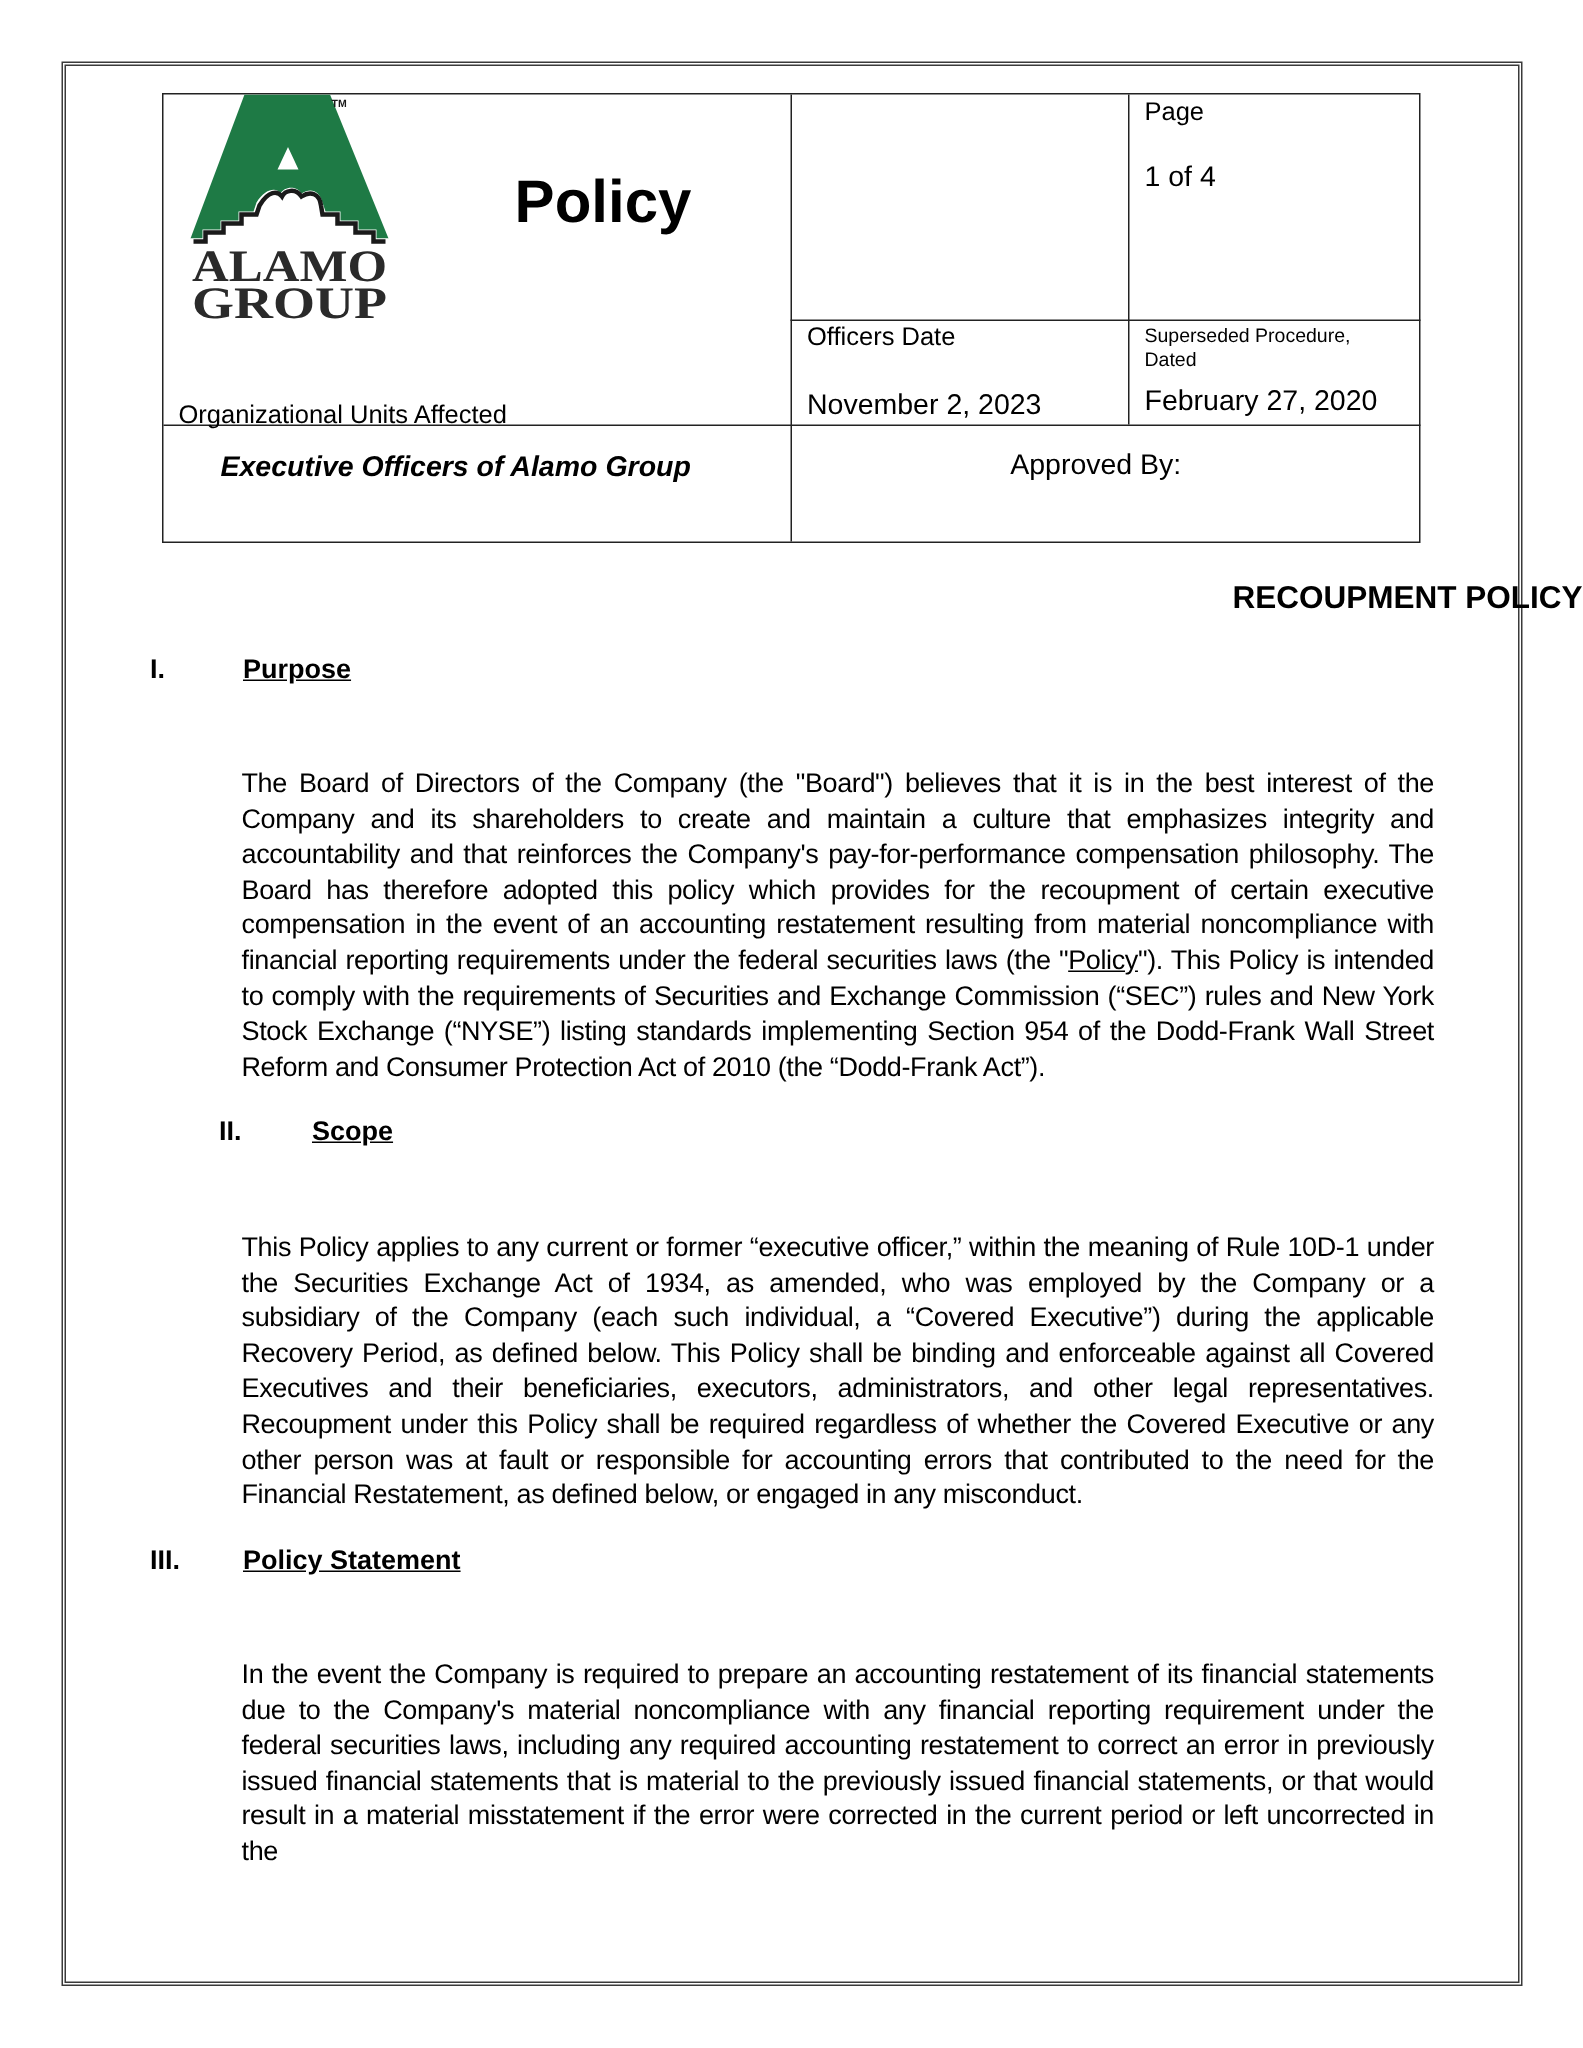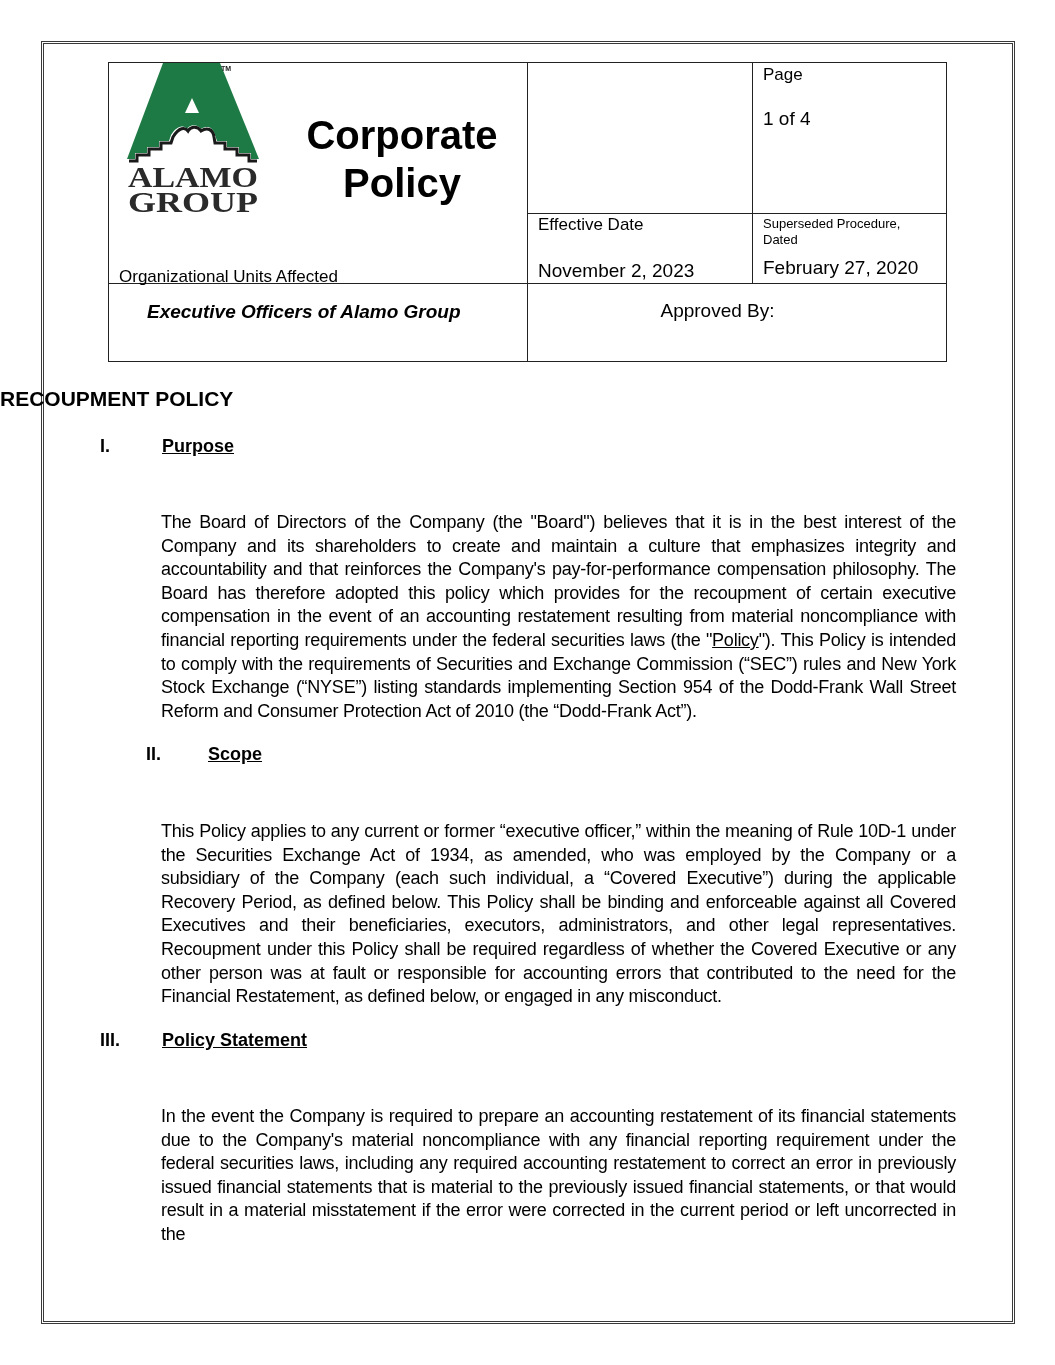--- a/index.html
+++ b/index.html
@@ -17,21 +17,21 @@
   .cell { position: absolute; }
   .lbl { font-size: 17px; }
   .small { font-size: 13px; line-height: 16px; }
 
   .logo-cell { left: 0; top: 0; width: 418px; height: 220px; }
   .logo { position: absolute; left: 16px; top: 0px; width: 136px; height: 150px; }
   .corp-title {
     position: absolute; left: 188px; top: 48px; width: 210px;
     text-align: center; font-weight: bold; font-size: 40px; line-height: 48px;
   }
-  .doc-title { position: absolute; left: 0; top: 387px; width: 1055px; text-align: left; font-size: 21px; font-weight: bold; }
+  .doc-title { position: absolute; left: 0; top: 387px; width: 1055px; text-align: right; font-size: 21px; font-weight: bold; }
   .sec-h { position: absolute; left: 100px; font-size: 18px; font-weight: bold; text-decoration: underline; }
   .sec-h .num { display: inline-block; width: 62px; }
   .para {
     position: absolute; left: 161px; width: 795px;
     font-size: 18px; line-height: 23.6px; text-align: justify;
     font-family: "Liberation Sans Narrow", "Liberation Sans", sans-serif;
     letter-spacing: -0.25px;
     margin-top: 28px;
   }
   .para u { text-decoration: underline; }
@@ -55,48 +55,47 @@
 
       <polygon points="67,35 74,50 60,50" fill="#ffffff"></polygon>
 
       <path d="M2,96 L10,96 L10,90 L22,90 L22,84 L34,84 L34,78 L44,78 L46,72 C52,62 60,62 62,66 C64,62 72,60 76,66 C82,62 88,64 90,72 L92,78 L102,78 L102,84 L114,84 L114,90 L126,90 L126,96 L134,96 L136,100 L0,100 Z" fill="#ffffff"></path>
       <path d="M4,98 L12,98 L12,92 L24,92 L24,86 L36,86 L36,80 L46,80 L48,74 C54,64 60,64 63,68 C65,64 72,62 76,68 C82,64 88,66 89,74 L90,80 L100,80 L100,86 L112,86 L112,92 L124,92 L124,98 L132,98" fill="none" stroke="#1a1a1a" stroke-width="3"></path>
       <text x="96" y="8" font-family="Liberation Sans, sans-serif" font-size="7" font-weight="bold" fill="#1a1a1a">TM</text>
       <text x="68" y="124" text-anchor="middle" font-family="Liberation Serif, serif" font-size="30" font-weight="bold" fill="#2a2a2a" textLength="130" lengthAdjust="spacingAndGlyphs">ALAMO</text>
       <text x="68" y="149" text-anchor="middle" font-family="Liberation Serif, serif" font-size="30" font-weight="bold" fill="#2a2a2a" textLength="130" lengthAdjust="spacingAndGlyphs">GROUP</text>
     </svg>
     <div class="corp-title">
-      <div>Corporate</div>
       <div>Policy</div>
     </div>
   </div>
 
 
   <div class="cell" style="left:654px; top:2px; width:180px;">
     <div class="lbl">Page</div>
     <div style="font-size:19px; margin-top:23px;">1 of 4</div>
   </div>
 
   <div class="cell" style="left:429px; top:152px; width:210px;">
-    <div class="lbl">Effective Date</div>
+    <div class="lbl">Officers Date</div>
     <div style="font-size:19px; margin-top:25px;">November 2, 2023</div>
   </div>
 
   <div class="cell" style="left:654px; top:153px; width:184px;">
     <div class="small">Superseded Procedure,</div>
     <div class="small">Dated</div>
     <div style="font-size:19px; margin-top:9px;">February 27, 2020</div>
   </div>
 
   <div class="cell" style="left:10px; top:204px; width:400px;">
     <div class="lbl">Organizational Units Affected</div>
     <div style="font-size:19px; font-weight:bold; margin-top:14px; padding-left:28px;font-style:italic;">Executive Officers of Alamo Group</div>
   </div>
 
-  <div class="cell" style="left:399px; top:236px; width:419px; text-align:center; font-size:19px; line-height:23px;">
+  <div class="cell" style="left:412px; top:236px; width:419px; text-align:center; font-size:19px; line-height:23px;">
     <div>Approved By:</div>
   </div>
 </div>
 
 <div class="doc-title">RECOUPMENT POLICY</div>
 
 <div class="sec-h" style="top:436px;">
   <span class="num">I.</span><span>Purpose</span>
 </div>
 <div class="para" style="top:483px;"><span>The Board of Directors of the Company (the "Board") believes that it is in the best interest of the Company and its shareholders to create and maintain a culture that emphasizes integrity and accountability and that reinforces the Company's pay-for-performance compensation philosophy. The Board has therefore adopted this policy which provides for the recoupment of certain executive compensation in the event of an accounting restatement resulting from material noncompliance with financial reporting requirements under the federal securities laws (the "</span><u>Policy</u><span>").  This Policy is intended to comply with the requirements of Securities and Exchange Commission (“SEC”) rules and New York Stock Exchange (“NYSE”) listing standards implementing Section 954 of the Dodd-Frank Wall Street Reform and Consumer Protection Act of 2010 (the “Dodd-Frank Act”).</span></div>

